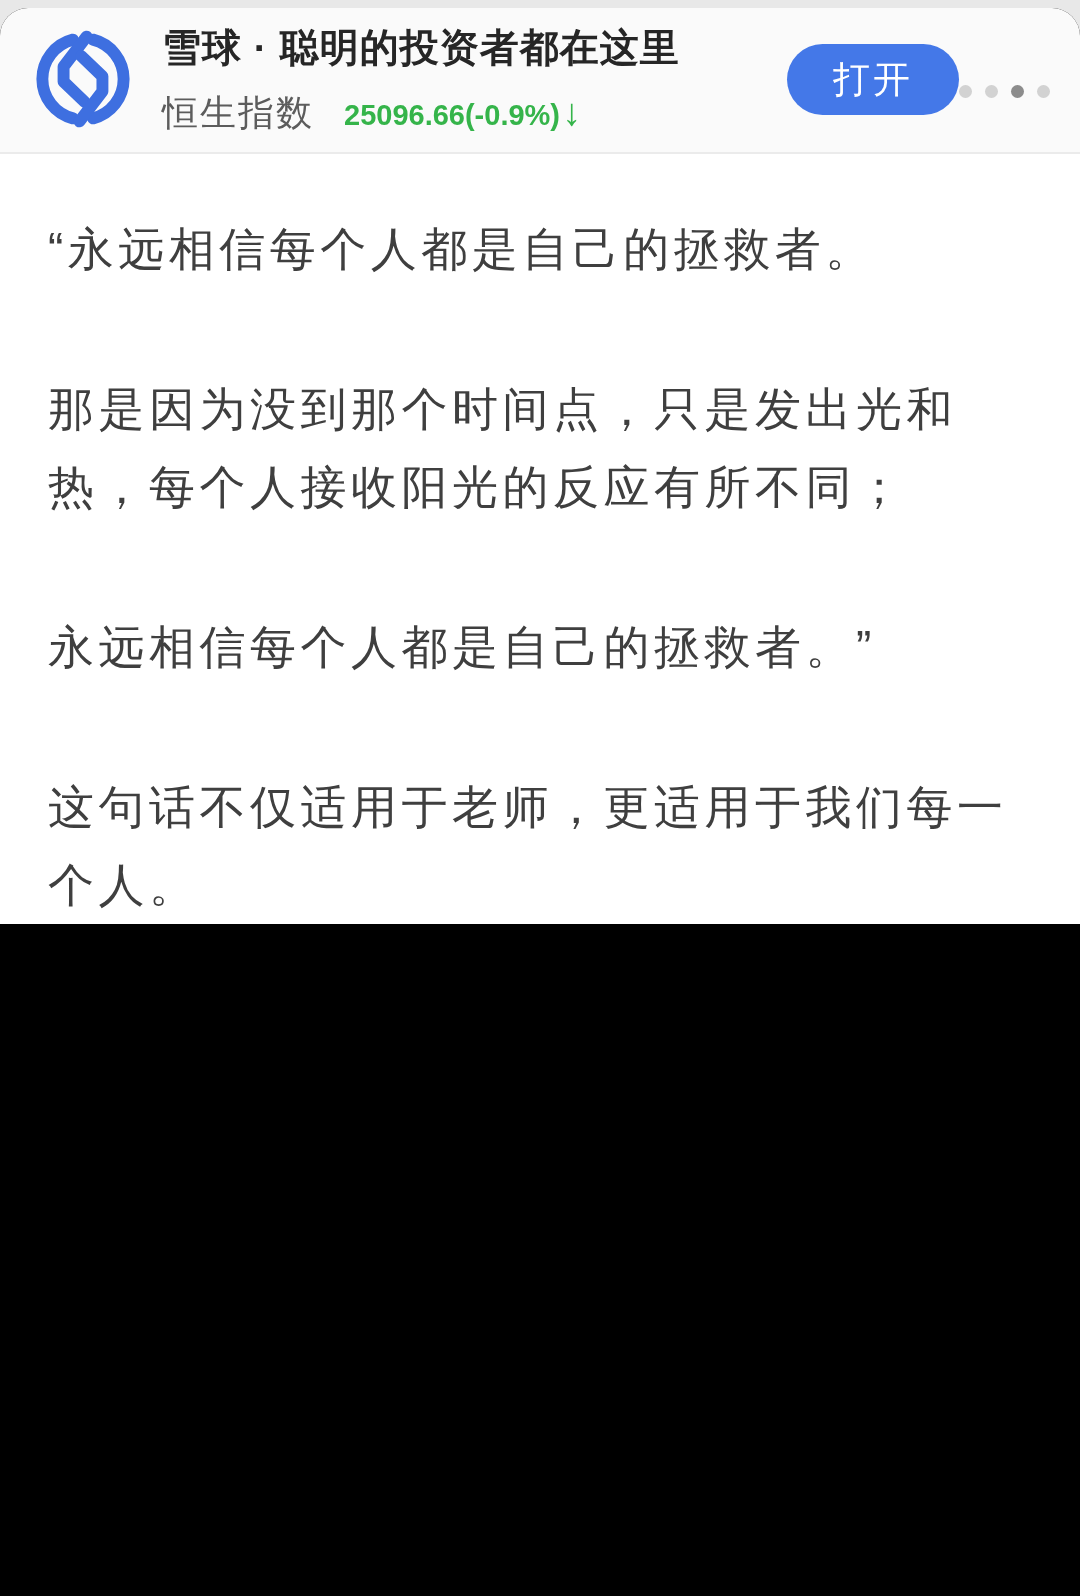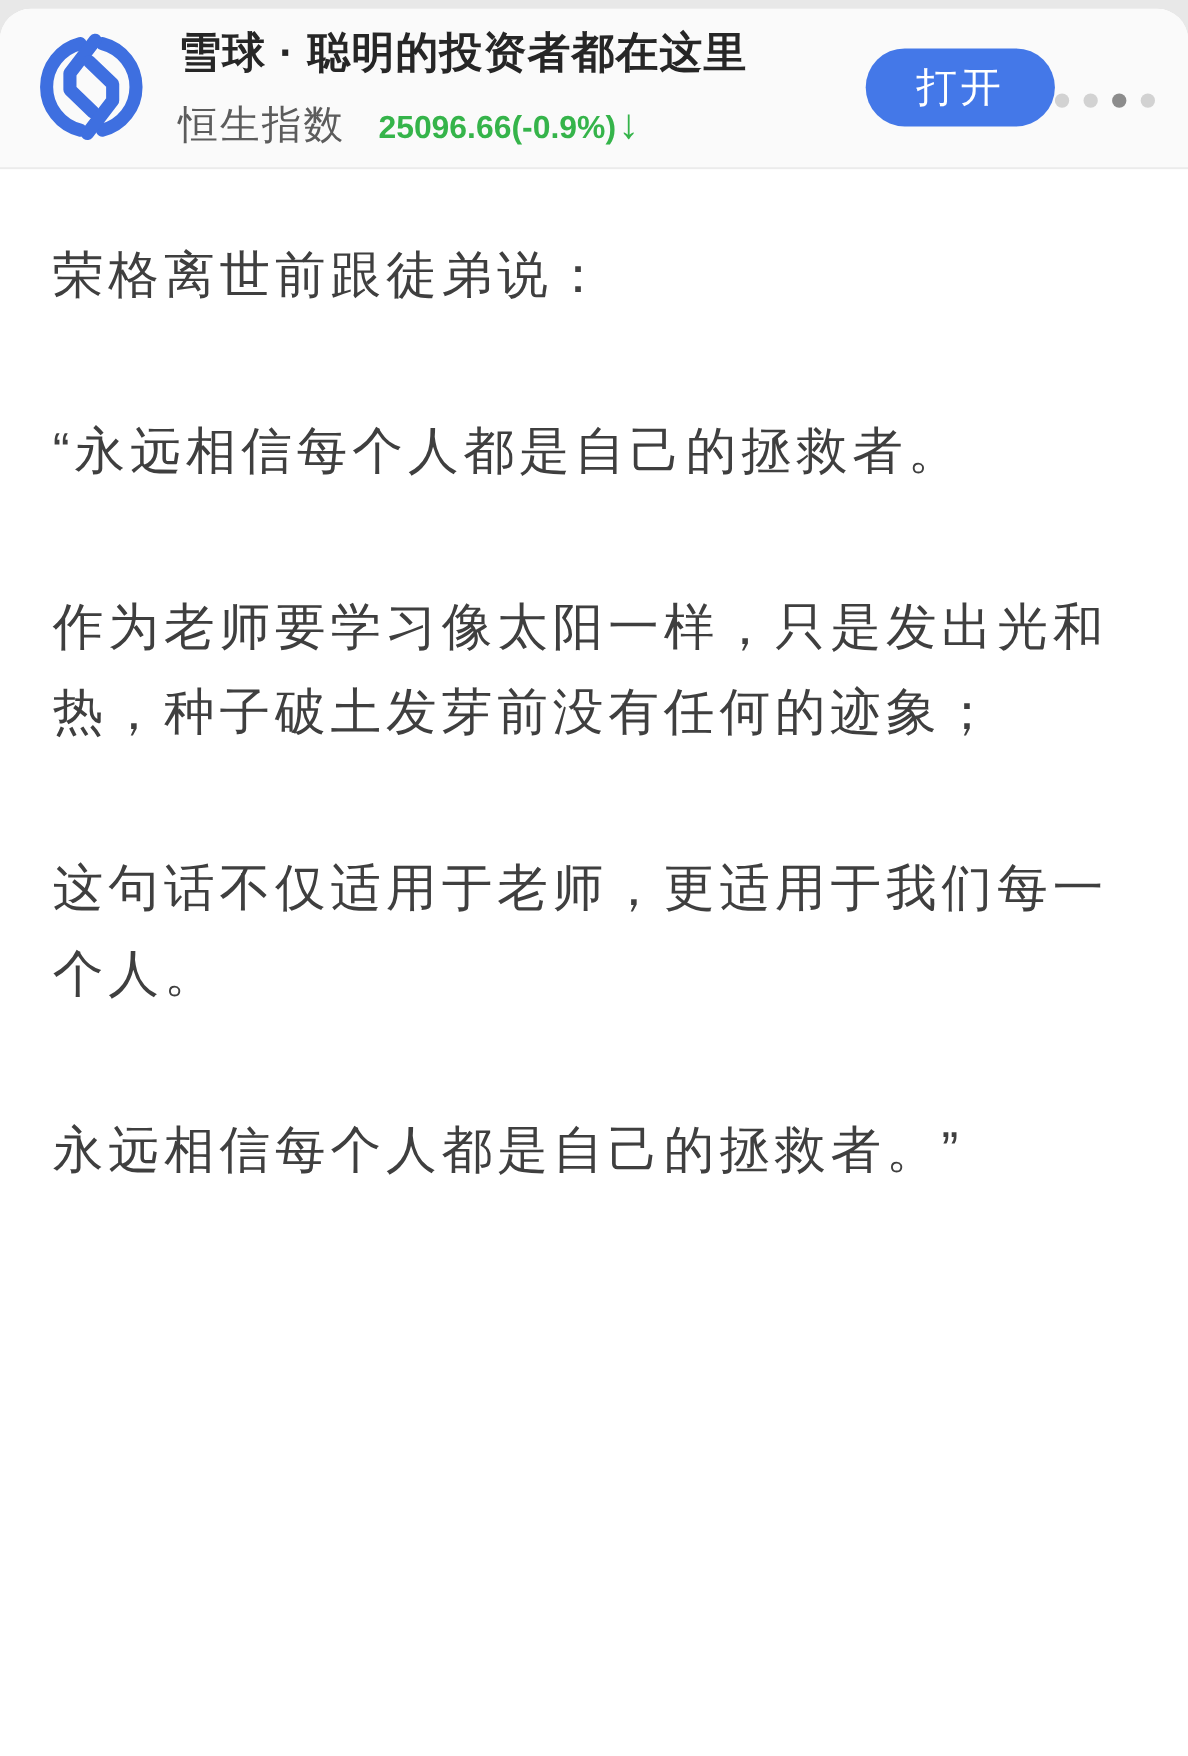--- a/index.html
+++ b/index.html
@@ -13,21 +13,21 @@
     font-family: "Liberation Sans", sans-serif;
     overflow: hidden;
     position: relative;
   }
   .card {
     position: absolute;
     top: 8px;
     left: 0;
     right: 0;
     bottom: 0;
-    background: #ffffff;
+    background: #000000;
     border-radius: 28px 28px 0 0;
     overflow: hidden;
   }
   
   .banner {
     display: flex;
     align-items: center;
     background: #fafafa;
     border-bottom: 2px solid #ebebeb;
     padding: 18px 30px 20px 30px;
@@ -144,20 +144,19 @@
       <div class="dots" id="dots">
           <span class="dot"></span>
           <span class="dot"></span>
           <span class="dot active"></span>
           <span class="dot"></span>
         </div>
     </div>
   </header>
 
   <main class="article" id="article">
-      <p>荣格离世前跟徒弟说：</p>
       <p>“永远相信每个人都是自己的拯救者。</p>
-      <p>作为老师要学习像太阳一样，只是发出光和热，种子破土发芽前没有任何的迹象；</p>
+      <p>那是因为没到那个时间点，只是发出光和热，每个人接收阳光的反应有所不同；</p>
+      <p>永远相信每个人都是自己的拯救者。”</p>
       <p>这句话不仅适用于老师，更适用于我们每一个人。</p>
-      <p>永远相信每个人都是自己的拯救者。”</p>
     </main>
 
 </div>
 
 </body></html>

